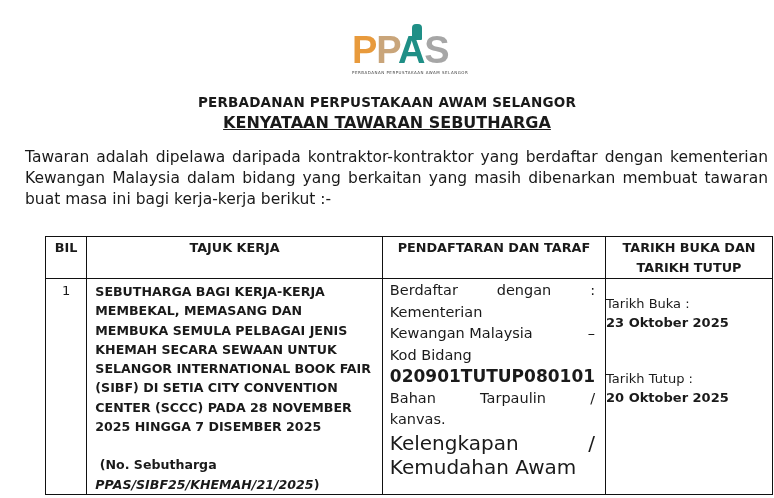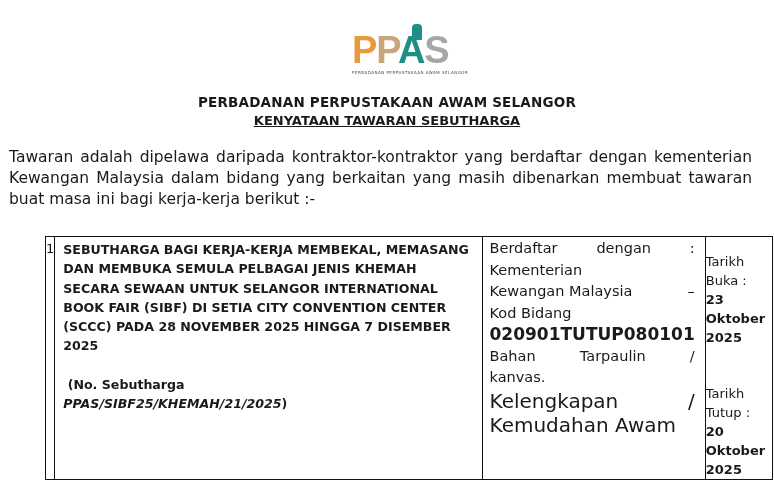--- a/index.html
+++ b/index.html
@@ -6,22 +6,22 @@
   body { width:774px; height:498px; overflow:hidden; position:relative; font-family:"DejaVu Sans", sans-serif; color:#1a1a1a; }
   .logo { position:absolute; left:350px; top:24px; width:110px; height:50px;text-align:right; }
   .logo .letters { position:absolute; left:2px; top:6px; font-family:"Liberation Sans", sans-serif; font-weight:bold; font-size:38px; letter-spacing:-1px; line-height:40px; }
   .logo .p1 { color:#e89a3c; }
   .logo .p2 { color:#c9a57a; }
   .logo .a { color:#1f8f86; }
   .logo .s { color:#a6a6a6; }
   .logo .tag { position:absolute; left:2px; top:46px; font-size:4px; color:#444; letter-spacing:0.5px; white-space:nowrap; font-family:"DejaVu Sans", sans-serif; }
   .logo .figure { position:absolute; left:62px; top:0px; width:10px; height:16px; background:#1f8f86; border-radius:4px 4px 1px 1px; }
   .org { position:absolute; left:0; width:774px; top:94px; text-align:center; font-weight:bold; font-size:13.5px; letter-spacing:0.2px; }
-  .subtitle { position:absolute; left:0; width:774px; top:113px; text-align:center; font-weight:bold; font-size:13px; text-decoration:underline; }
-  .intro { position:absolute; left:9px; top:147px; width:743px; font-size:15.5px; line-height:21px; text-align:justify; color:#1a1a1a; }
+  .subtitle { position:absolute; left:0; width:774px; top:113px; text-align:center; font-weight:bold; font-size:16px; text-decoration:underline; }
+  .intro { position:absolute; left:25px; top:147px; width:743px; font-size:15.5px; line-height:21px; text-align:justify; color:#1a1a1a; }
   table.t { position:absolute; left:45px; top:236px; width:728px; border-collapse:collapse; }
   table.t td, table.t th { border:1.5px solid #111; vertical-align:top; padding:0; }
   table.t th { font-weight:bold; font-size:12.8px; text-align:center; line-height:20px; padding-top:1px; height:37px; }
   .c-bil { width:43px; }
   .c-title { width:303px; }
   .c-reg { width:196px; }
   .c-date { width:182px; }
   .bil { text-align:center; font-size:13px; padding-top:4px; }
   .title { font-weight:bold; font-size:12.6px; line-height:19.3px; padding:3px 6px 0 8px; }
   .title .gap { height:19px; }
@@ -44,20 +44,26 @@
   <div class="tag">PERBADANAN PERPUSTAKAAN AWAM SELANGOR</div>
 </div>
 
 <div class="org">PERBADANAN PERPUSTAKAAN AWAM SELANGOR</div>
 <div class="subtitle">KENYATAAN TAWARAN SEBUTHARGA</div>
 
 <div class="intro">Tawaran adalah dipelawa daripada kontraktor-kontraktor yang berdaftar dengan kementerian Kewangan Malaysia dalam bidang yang berkaitan yang masih dibenarkan membuat tawaran buat masa ini bagi kerja-kerja berikut :-</div>
 
 <table class="t">
   <tbody>
+      <tr>
+    <th class="c-bil">BIL</th>
+    <th class="c-title">TAJUK KERJA</th>
+    <th class="c-reg">PENDAFTARAN DAN TARAF</th>
+    <th class="c-date">TARIKH BUKA DAN TARIKH TUTUP</th>
+  </tr>
   <tr class="body">
     <td>
           <div class="bil">1</div>
         </td>
     <td>
       <div class="title">
         <div>SEBUTHARGA BAGI KERJA-KERJA MEMBEKAL, MEMASANG DAN MEMBUKA SEMULA PELBAGAI JENIS KHEMAH SECARA SEWAAN UNTUK SELANGOR INTERNATIONAL BOOK FAIR (SIBF) DI SETIA CITY CONVENTION CENTER (SCCC) PADA 28 NOVEMBER 2025 HINGGA 7 DISEMBER 2025</div>
         <div class="gap"></div>
         <div>&nbsp;<span>(No. Sebutharga</span></div>
         <div><span class="ref2">PPAS/SIBF25/KHEMAH/21/2025</span><span>)</span></div>

